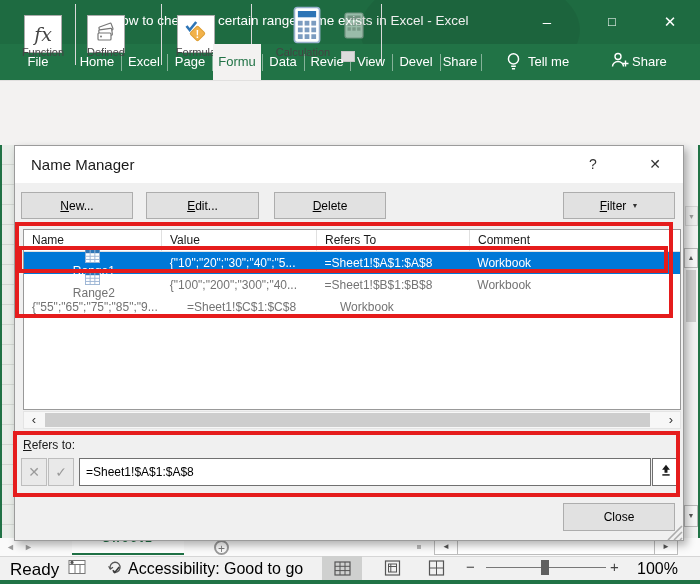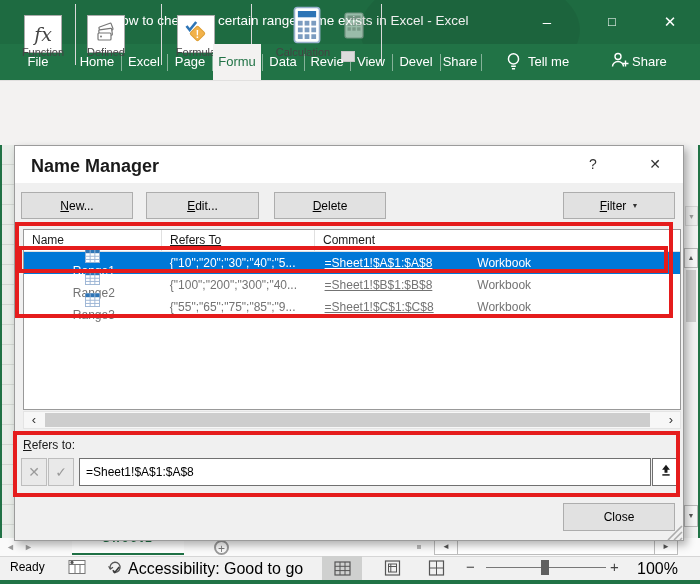--- a/index.html
+++ b/index.html
@@ -78,40 +78,40 @@
   .zoom-track{left:486px;top:567px;width:120px;height:1px;background:#787878;}
   .zoom-thumb{left:541px;top:560px;width:8px;height:15px;background:#5f5f5f;}
   .zoom-plus{left:610px;top:558px;font-size:15px;color:#444;}
   .zoom-pct{left:637px;top:560px;}
   .green-base{left:0;top:580px;width:700px;height:4px;background:#217346;}
 
   
   .dialog{left:14px;top:145px;width:670px;height:396px;background:#f0f0f0;border:1px solid #9b9b9b;
      box-shadow:3px 4px 8px rgba(0,0,0,.3);z-index:5;}
   .dlg-titlebar{left:0;top:0;width:668px;height:37px;background:#fff;}
-  .dlg-title{left:16px;top:10px;font-size:18px;color:#1a1a1a;font-weight:bold;}
+  .dlg-title{left:16px;top:10px;font-size:15px;color:#1a1a1a;}
   .dlg-help{left:560px;top:4px;width:36px;height:28px;text-align:center;line-height:28px;font-size:14px;color:#333;}
   .dlg-close{left:620px;top:4px;width:40px;height:28px;text-align:center;line-height:28px;font-size:14px;color:#333;}
   .btn{background:#e1e1e1;border:1px solid #adadad;font-size:12px;color:#000;
      display:flex;align-items:center;justify-content:center;}
   .u{text-decoration:underline;}
   .b-new{left:6px;top:46px;width:112px;height:27px;}
   .b-edit{left:131px;top:46px;width:113px;height:27px;}
   .b-del{left:259px;top:46px;width:112px;height:27px;}
   .b-filter{left:548px;top:46px;width:112px;height:27px;}
   .filter-arrow{font-size:7px;margin-left:5px;color:#333;}
 
   .nm-list{left:8px;top:83px;width:658px;height:181px;background:#fff;border:1px solid #999;}
   .nm-header{display:flex;height:21px;border-bottom:1px solid #e0e0e0;}
   .nm-hcell{font-size:12px;color:#1a1a1a;padding:3px 0 0 8px;border-right:1px solid #e0e0e0;
      overflow:hidden;white-space:nowrap;box-sizing:border-box;}
   .nm-row{display:flex;height:22px;align-items:center;font-size:12px;color:#737373;}
   .nm-row.sel{background:#0078d7;color:#fff;}
   .nm-cell{overflow:hidden;white-space:nowrap;box-sizing:border-box;padding-left:8px;flex-direction:column;}
-  .c0{width:138px;} .c1{width:155px;} .c2{width:153px;text-decoration:underline;} .c3{width:80px;} .c4{width:131px;border-right:none;}
+  .c0{width:138px;} .c1{width:155px;} .c2{width:153px;} .c3{width:80px;} .c4{width:131px;border-right:none;}
   .name-cell{display:flex;align-items:center;padding-left:2px;}
   .grid-ic{width:15px;height:14px;margin-right:3px;flex:0 0 15px;}
 
   .dlg-hscroll{left:8px;top:265px;width:658px;height:18px;background:#f7f7f7;border:1px solid #e4e4e4;}
   .dh-arrow{top:1px;width:16px;height:14px;text-align:center;line-height:13px;font-size:13px;color:#333;}
   .dh-left{left:2px;} .dh-right{left:639px;}
   .dh-thumb{left:21px;top:1px;width:605px;height:14px;background:#cdcdcd;}
 
   .refers-label{left:8px;top:292px;font-size:12px;color:#1a1a1a;}
   .mini-btn{width:26px;height:28px;background:#e9e9e9;border:1px solid #bdbdbd;color:#9a9a9a;
@@ -263,21 +263,21 @@
     <span>Sheet1</span>
   </div>
   <div class="abs add-sheet">+</div>
   <div class="abs split-dot"></div>
   <div class="abs hscroll-sheet">
     <div class="hss-arrow">◄</div>
     <div class="hss-arrow">►</div>
   </div>
 
   <div class="abs statusbar"></div>
-  <div class="abs sb-ready" style="font-size:12px;">Ready</div>
+  <div class="abs sb-ready" style="font-size:17px;">Ready</div>
   <div class="abs sb-macro">
     <svg width="18" height="16" viewBox="0 0 18 16">
         <rect x="1" y="1.5" width="16" height="13" fill="#fff" stroke="#777"></rect>
         <path d="M1 5.5 H17 M7 5.5 V14.5 M12 5.5 V14.5" stroke="#777" fill="none"></path>
         <circle cx="4" cy="3.4" r="1.6" fill="#555"></circle>
       </svg>
   </div>
   <div class="abs sb-a11y-ic">
     <svg width="18" height="18" viewBox="0 0 18 18">
         <path d="M4.2 10.5 a5 5 0 1 1 3 3.4" fill="none" stroke="#555" stroke-width="1.3"></path>
@@ -333,20 +333,21 @@
       </div>
     <div class="abs btn b-filter">
         <span class="u">F</span>
         <span>ilter</span>
         <span class="filter-arrow">▼</span>
       </div>
 
     <div class="abs nm-list">
       <div class="nm-header">
         <div class="nm-hcell c0">Name</div>
+        <div class="nm-hcell c1">Value</div>
         <div class="nm-hcell c2">Refers To</div>
         <div class="nm-hcell c4">Comment</div>
       </div>
       <div class="nm-row sel">
         <div class="nm-cell c0 name-cell">
             <span class="grid-ic"><svg width="15" height="14" viewBox="0 0 16 15">
                 <rect x="0.5" y="0.5" width="15" height="14" fill="#fff" stroke="#9bb4d4"></rect>
                 <rect x="0.5" y="0.5" width="15" height="4" fill="#2e75b6"></rect>
                 <path d="M5.5 0.5 V14.5 M10.5 0.5 V14.5 M0.5 7.8 H15.5 M0.5 11.2 H15.5" stroke="#9bb4d4" fill="none"></path>
               </svg></span>
@@ -365,28 +366,20 @@
                 <path d="M5.5 0.5 V14.5 M10.5 0.5 V14.5 M0.5 7.8 H15.5 M0.5 11.2 H15.5" stroke="#9bb4d4" fill="none"></path>
               </svg></span>
             <span>Range2</span>
           </div>
         <div class="nm-cell c1">{"100";"200";"300";"40...</div>
         <div class="nm-cell c2">=Sheet1!$B$1:$B$8</div>
         <div class="nm-cell c3">Workbook</div>
         <div class="nm-cell c4"></div>
       </div>
       <div class="nm-row">
-        <div class="nm-cell c0 name-cell">
-            <span class="grid-ic"><svg width="15" height="14" viewBox="0 0 16 15">
-                <rect x="0.5" y="0.5" width="15" height="14" fill="#fff" stroke="#9bb4d4"></rect>
-                <rect x="0.5" y="0.5" width="15" height="4" fill="#2e75b6"></rect>
-                <path d="M5.5 0.5 V14.5 M10.5 0.5 V14.5 M0.5 7.8 H15.5 M0.5 11.2 H15.5" stroke="#9bb4d4" fill="none"></path>
-              </svg></span>
-            <span>Range3</span>
-          </div>
         <div class="nm-cell c1">{"55";"65";"75";"85";"9...</div>
         <div class="nm-cell c2">=Sheet1!$C$1:$C$8</div>
         <div class="nm-cell c3">Workbook</div>
         <div class="nm-cell c4"></div>
       </div>
     </div>
 
     <div class="abs dlg-hscroll">
       <div class="abs dh-arrow dh-left">‹</div>
       <div class="abs dh-thumb"></div>

